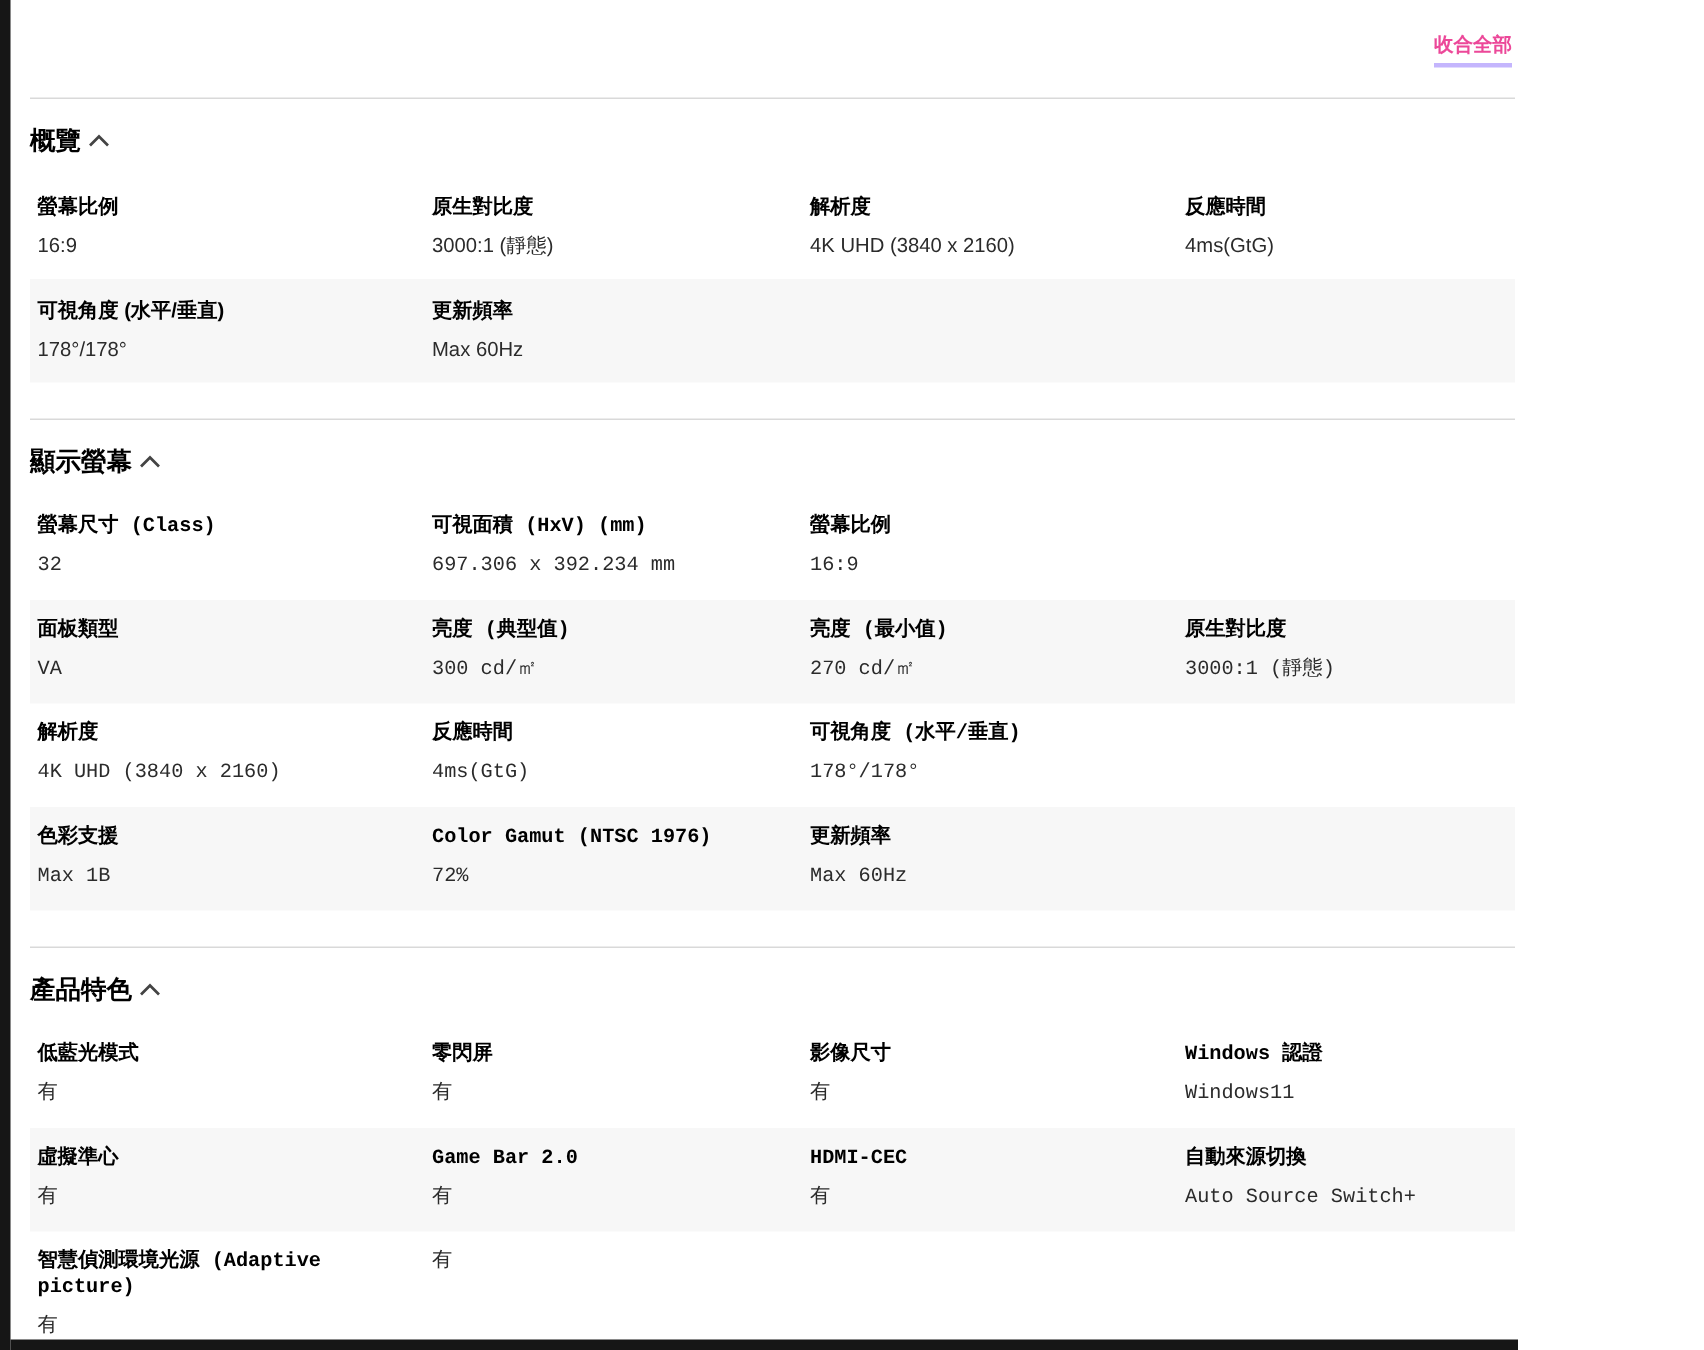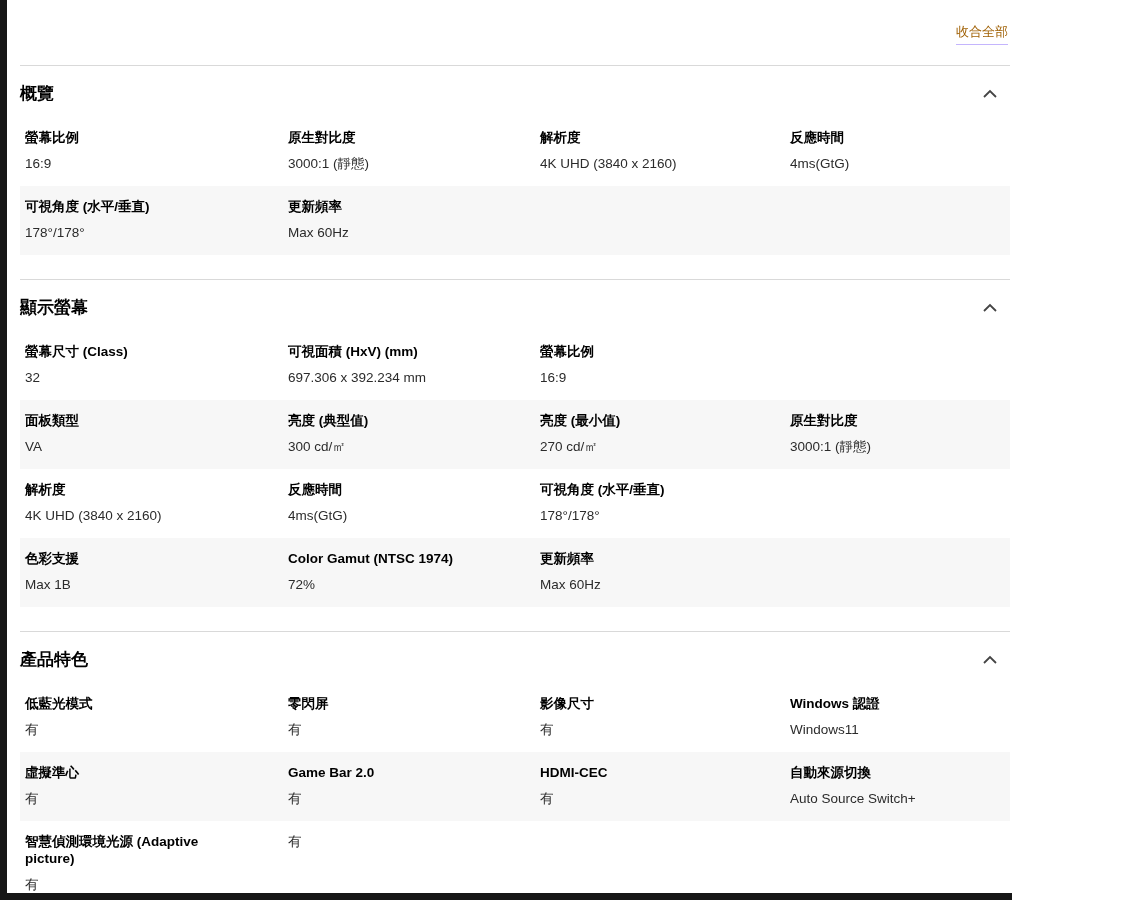--- a/index.html
+++ b/index.html
@@ -17,30 +17,30 @@
 
   .page-header { position: relative; height: 66px; border-bottom: 1px solid #d9d9d9; }
   .page-title {
     margin: 0; padding-top: 10px;
     text-align: center;
     font-size: 31px; font-weight: 700; letter-spacing: 1px;
     line-height: 40px;
   }
   .collapse-all {
     position: absolute; right: 2px; bottom: 20px;
-    font-size: 13px; font-weight: 400; color: #a16207;
-    border-bottom: 1px solid #c4b5fd; padding-bottom: 3px;
+    font-size: 13px; font-weight: 700; color: #ec4899;
+    border-bottom: 3px solid #c4b5fd; padding-bottom: 3px;
     cursor: pointer; background: none; text-decoration: none;
   }
 
   .spec-section { margin-bottom: 24px; }
-  .spec-section:not(:first-child) { border-top: 1px solid #d9d9d9; }
+  .spec-section:not(:first-child) { border-top: 1px solid #d9d9d9; font-family: Liberation Mono, monospace; }
 
   .section-head {
-    display: flex; justify-content: space-between; align-items: center;
+    display: flex; justify-content: flex-start; align-items: center;
     padding: 16px 0 12px;
   }
   .section-title { margin: 0; font-size: 17px; font-weight: 700; }
   .chevron-btn {
     background: none; border: none; padding: 4px; margin-right: 8px;
     cursor: pointer; line-height: 0;
   }
 
   .spec-row { display: grid; grid-template-columns: 263px 252px 250px 225px; }
   .spec-row.alt { background: #f7f7f7; }
@@ -148,21 +148,21 @@
             <div class="spec-label">可視角度 (水平/垂直)</div>
             <div class="spec-value">178°/178°</div>
           </div>
         </div>
         <div class="spec-row alt">
           <div class="spec-cell">
             <div class="spec-label">色彩支援</div>
             <div class="spec-value">Max 1B</div>
           </div>
           <div class="spec-cell">
-            <div class="spec-label">Color Gamut (NTSC 1974)</div>
+            <div class="spec-label">Color Gamut (NTSC 1976)</div>
             <div class="spec-value">72%</div>
           </div>
           <div class="spec-cell">
             <div class="spec-label">更新頻率</div>
             <div class="spec-value">Max 60Hz</div>
           </div>
         </div>
       </section>
       <section class="spec-section">
         <div class="section-head">

